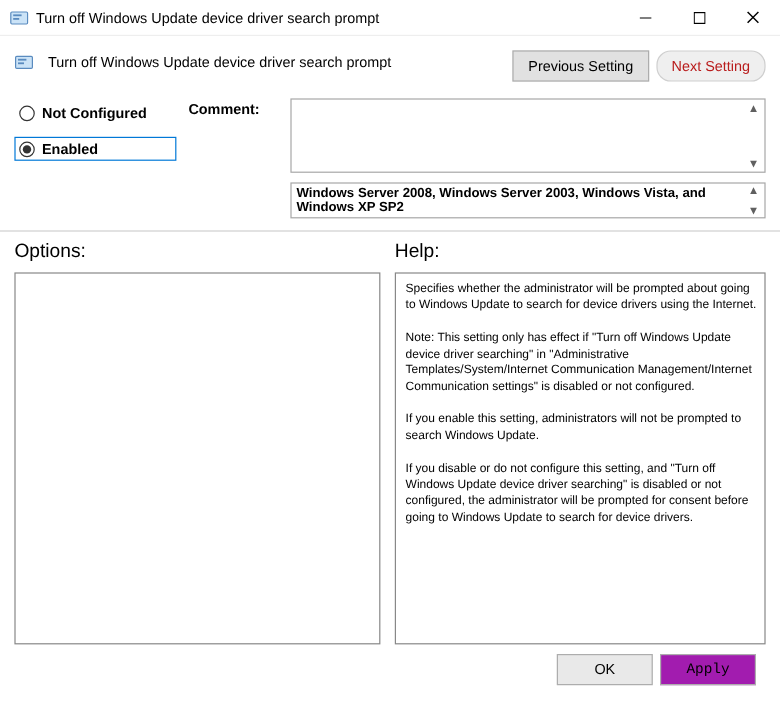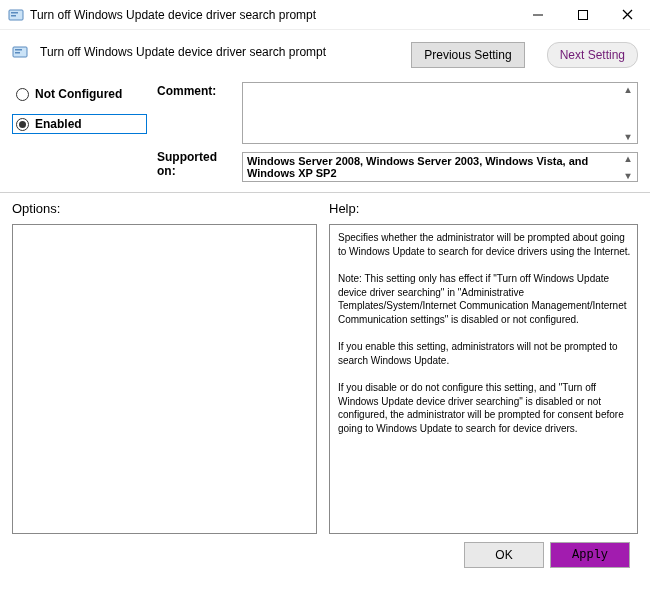--- a/index.html
+++ b/index.html
@@ -41,32 +41,32 @@
     gap: 8px;
   }
   .header-left {
     display: flex;
     align-items: center;
     gap: 6px;
     flex: 1;
     padding-top: 6px;
   }
   .header-title { font-size: 12px; }
-  .nav-btns { display: flex; gap: 22px; padding-top: 4px; }
+  .nav-btns { display: flex; gap: 6px; padding-top: 4px; }
   .btn {
     background: #e1e1e1;
     border: 1px solid #adadad;
     padding: 4px 12px;
     font-size: 12px;
     font-family: inherit;
     height: 26px;
     cursor: pointer;
   }
   .btn:disabled {
-    color: #701a75;
+    color: #b91c1c;
     border-color: #cfcfcf;
     background: #efefef;
     cursor: default;
     border-radius: 12px;
   }
   .config-area {
     display: flex;
     margin-top: 14px;
     gap: 10px;
     font-weight: bold;
@@ -99,21 +99,20 @@
   }
   .radio.checked::after {
     content: "";
     width: 7px; height: 7px;
     background: #333;
     border-radius: 50%;
   }
   .labels-col {
     width: 75px;
     display: flex;
-    flex-direction: column;
     gap: 52px;
     padding-top: 2px;
     font-size: 12px;
   }
   .fields-col {
     flex: 1;
     display: flex;
     flex-direction: column;
     gap: 8px;
   }
@@ -147,21 +146,21 @@
     border-top: 1px solid #d0d0d0;
     margin: 10px -12px 0 -12px;
   }
   .lower {
     display: flex;
     gap: 12px;
     padding-top: 8px;
   }
   .lower-col { flex: 1; display: flex; flex-direction: column; }
   .lower-col.options { flex: 0 0 305px; }
-  .lower-label { font-size: 13px; margin-bottom: 8px; }
+  .lower-label { font-size: 16px; margin-bottom: 8px; }
   .panel {
     border: 1px solid #888;
     background: #fff;
     height: 310px;
     padding: 6px 8px;
     font-size: 10px;
     line-height: 1.35;
     overflow: hidden;
   }
   .panel.help { padding-right: 6px; }

